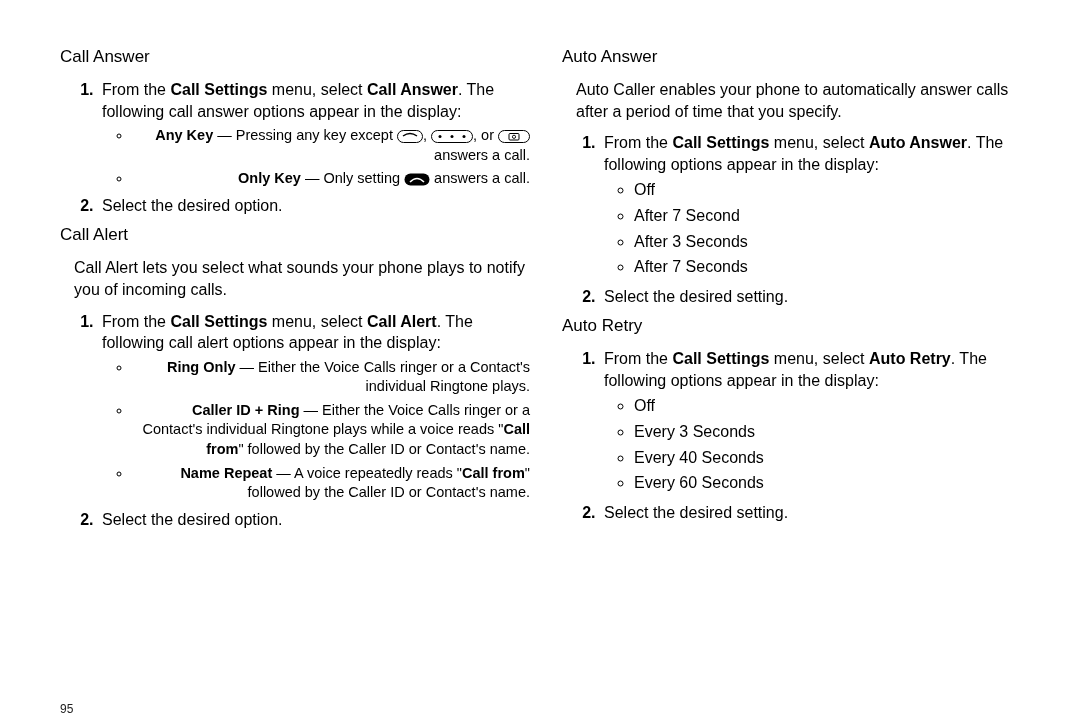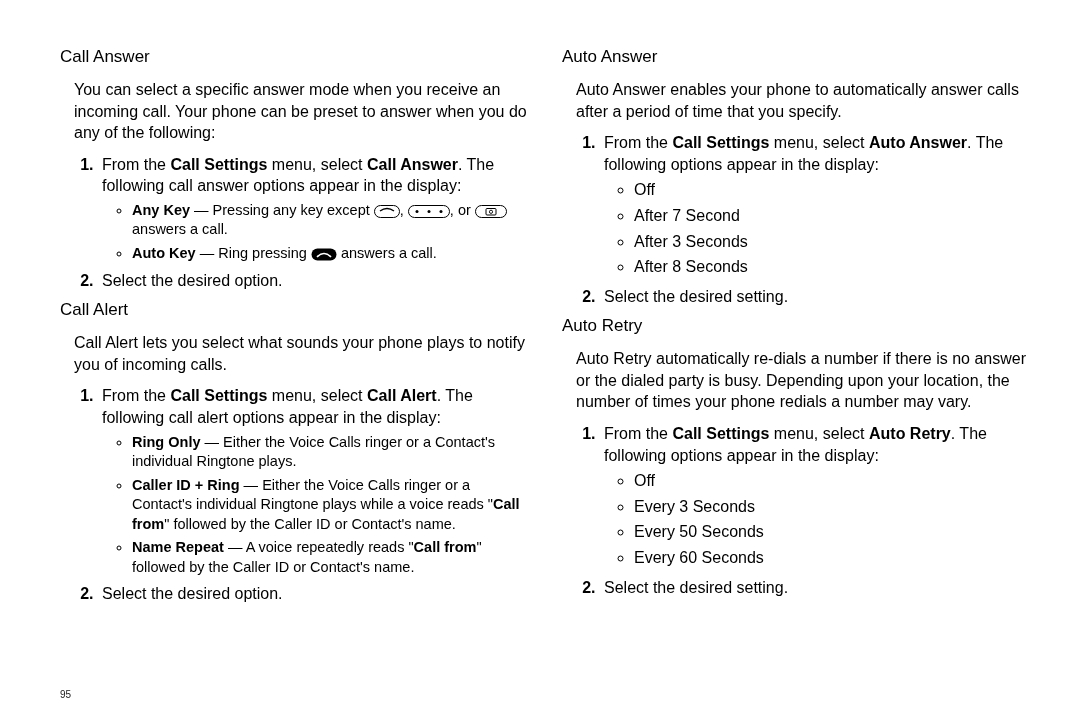--- a/index.html
+++ b/index.html
@@ -38,77 +38,77 @@
   ol.nlist > li {
     margin-bottom: 6px;
     padding-left: 4px;
   }
   ol.nlist > li::marker {
     font-weight: bold;
   }
   ul.blist {
     margin: 4px 0 6px 12px;
     padding-left: 18px;
+    text-align: right;
   }
   ul.blist > li {
     margin-bottom: 4px;
     font-size: 14.5px;
   }
   ul.boldlist {
     margin: 4px 0 8px 12px;
     padding-left: 18px;
   }
   ul.boldlist > li {
     font-weight: normal;
     margin-bottom: 4px;
   }
   .b { font-weight: bold; }
   .pnum {
     position: absolute;
     left: 60px;
-    bottom: 20px;
-    font-size: 10px;
+    bottom: 4px;
+    font-size: 12px;
     color: #222;
   }
   svg.icon {
     display: inline-block;
     vertical-align: -4px;
   }
   .small { font-size: 14.5px; }
 </style>
 </head>
 <body>
 
 <div class="page">
 
   <div class="col">
 
     <div class="section-title">Call Answer</div>
-    <p class="para">You can select a specific answer mode when you receive an incoming call. Your phone can be preset to answer when you do any of the following:</p>
     <ol class="nlist">
       <li>
         <span>From the </span><span class="b">Call Settings</span><span> menu, select </span><span class="b">Call Answer</span><span>. The following call answer options appear in the display:</span>
         <ul class="blist">
           <li>
             <span class="b">Any Key</span><span class="small"> — Pressing any key except </span><svg class="icon" width="26" height="14">
                 <rect x="0.5" y="0.5" width="25" height="12" rx="6" fill="#fff" stroke="#000"></rect>
                 <path d="M6 6 q7 -5 14 0" stroke="#000" fill="none" stroke-width="1.4"></path>
               </svg><span class="small">, </span><svg class="icon" width="42" height="14">
                 <rect x="0.5" y="0.5" width="41" height="12" rx="6" fill="#fff" stroke="#000"></rect>
                 <circle cx="9" cy="6.5" r="1.5" fill="#000"></circle>
                 <circle cx="21" cy="6.5" r="1.5" fill="#000"></circle>
                 <circle cx="33" cy="6.5" r="1.5" fill="#000"></circle>
               </svg><span class="small">, or </span><svg class="icon" width="32" height="14">
                 <rect x="0.5" y="0.5" width="31" height="12" rx="6" fill="#fff" stroke="#000"></rect>
                 <rect x="11" y="3.5" width="10" height="6.5" rx="1" fill="none" stroke="#000" stroke-width="1"></rect>
                 <circle cx="16" cy="6.8" r="1.6" fill="none" stroke="#000" stroke-width="0.9"></circle>
               </svg><span class="small"> answers a call.</span>
           </li>
           <li>
-            <span class="b">Auto Key</span><span class="small"> — Ring pressing </span><svg class="icon" width="26" height="14">
+            <span class="b">Only Key</span><span class="small"> — Only setting </span><svg class="icon" width="26" height="14">
                 <rect x="0.5" y="0.5" width="25" height="12" rx="6" fill="#000"></rect>
                 <path d="M6 9 q7 -7 14 0" stroke="#fff" fill="none" stroke-width="1.6"></path>
               </svg><span class="small"> answers a call.</span>
           </li>
         </ul>
       </li>
       <li>Select the desired option.</li>
     </ol>
 
     <div class="section-title">Call Alert</div>
@@ -128,43 +128,42 @@
           </li>
         </ul>
       </li>
       <li>Select the desired option.</li>
     </ol>
   </div>
 
   <div class="col">
 
     <div class="section-title">Auto Answer</div>
-    <p class="para">Auto Answer enables your phone to automatically answer calls after a period of time that you specify.</p>
+    <p class="para">Auto Caller enables your phone to automatically answer calls after a period of time that you specify.</p>
     <ol class="nlist">
       <li>
         <span>From the </span><span class="b">Call Settings</span><span> menu, select </span><span class="b">Auto Answer</span><span>. The following options appear in the display:</span>
         <ul class="boldlist">
           <li>Off</li>
           <li>After 7 Second</li>
           <li>After 3 Seconds</li>
-          <li>After 8 Seconds</li>
+          <li>After 7 Seconds</li>
         </ul>
       </li>
       <li>Select the desired setting.</li>
     </ol>
 
     <div class="section-title">Auto Retry</div>
-    <p class="para">Auto Retry automatically re-dials a number if there is no answer or the dialed party is busy. Depending upon your location, the number of times your phone redials a number may vary.</p>
     <ol class="nlist">
       <li>
         <span>From the </span><span class="b">Call Settings</span><span> menu, select </span><span class="b">Auto Retry</span><span>. The following options appear in the display:</span>
         <ul class="boldlist">
           <li>Off</li>
           <li>Every 3 Seconds</li>
-          <li>Every 50 Seconds</li>
+          <li>Every 40 Seconds</li>
           <li>Every 60 Seconds</li>
         </ul>
       </li>
       <li>Select the desired setting.</li>
     </ol>
   </div>
 
 </div>
 
 <div class="pnum">95</div>

